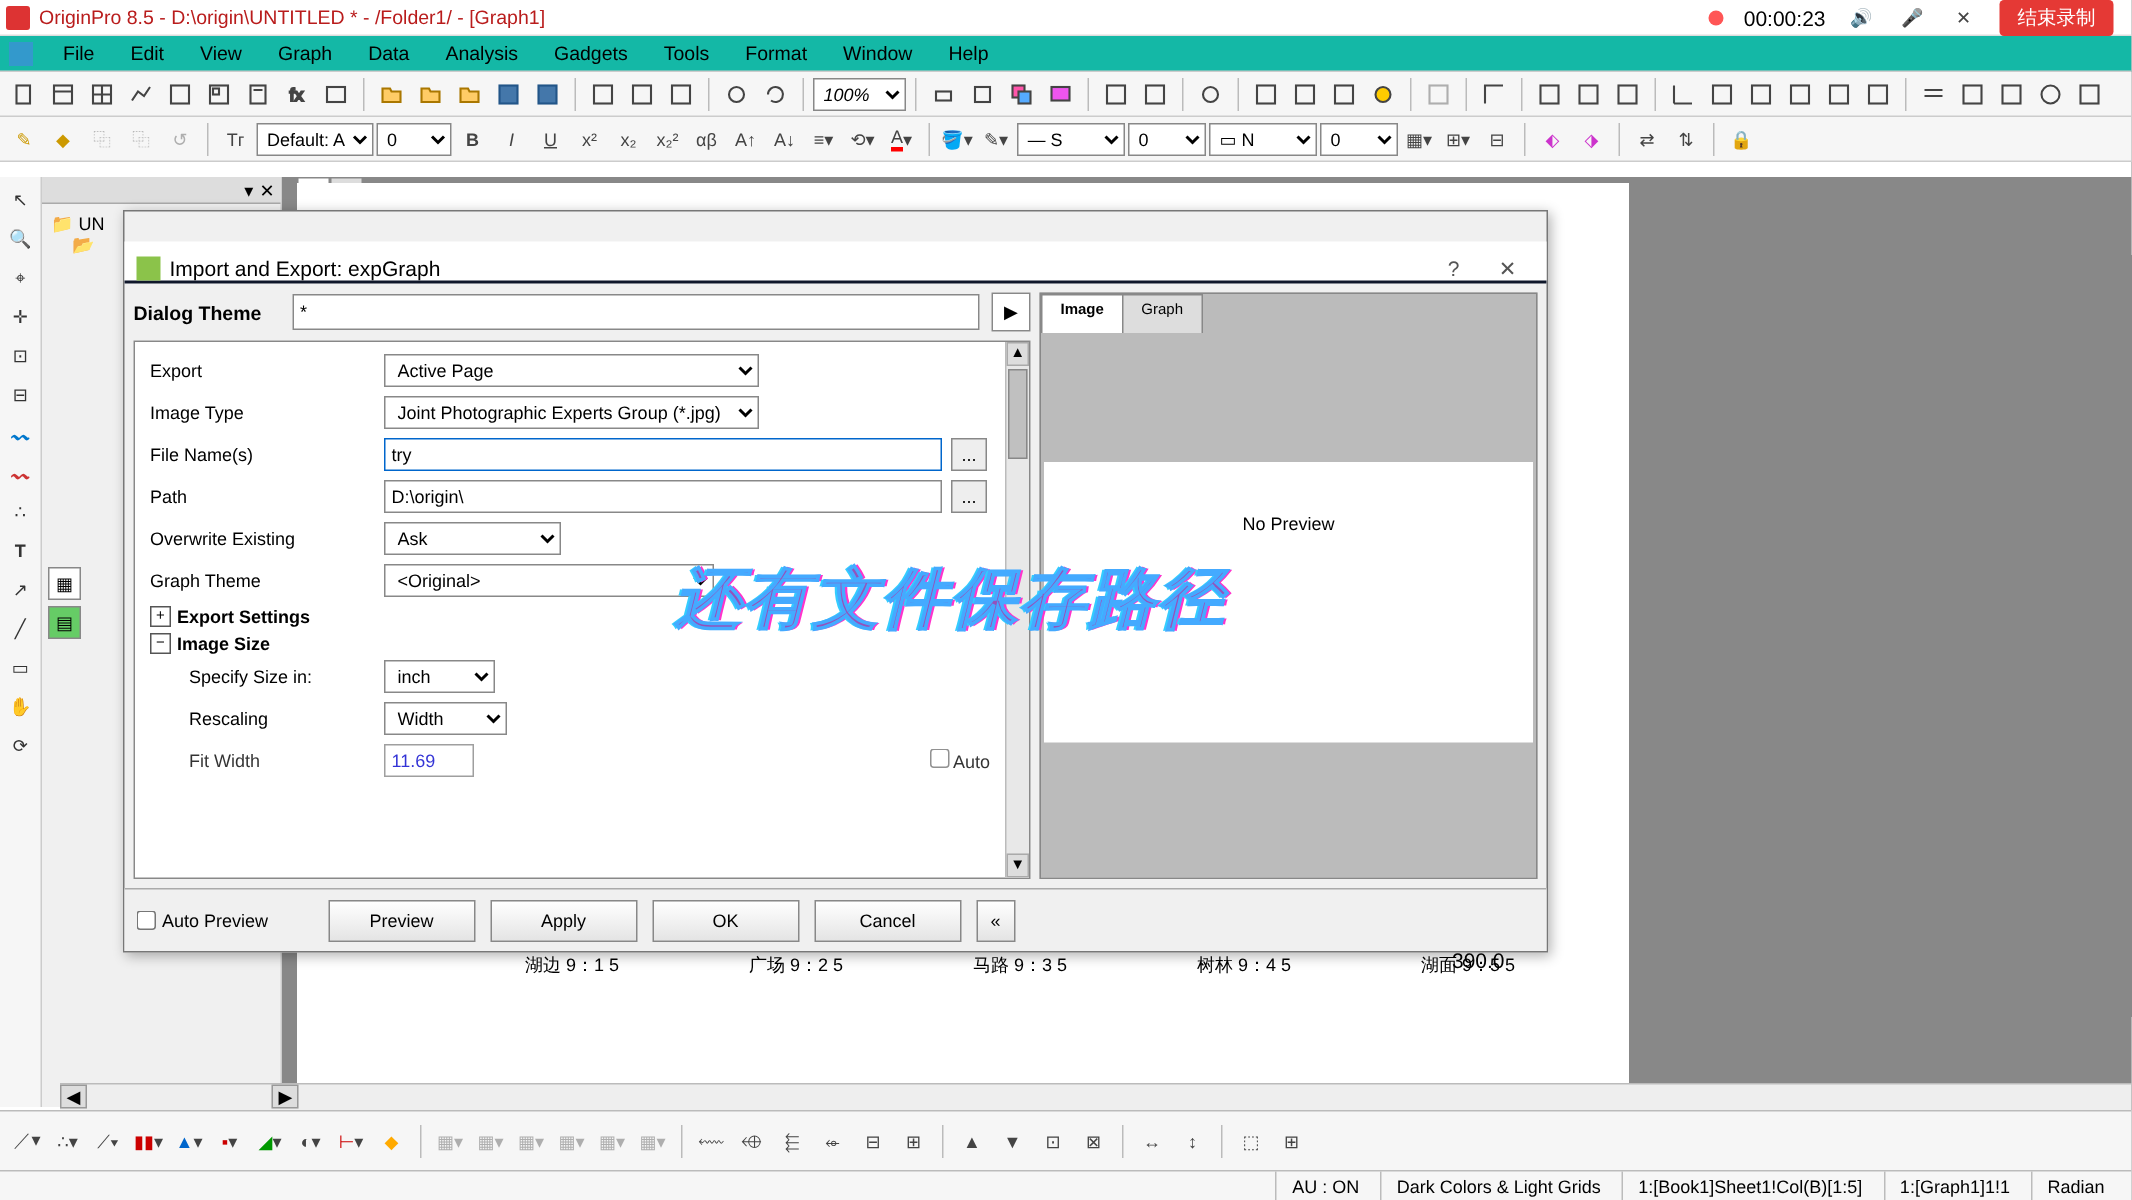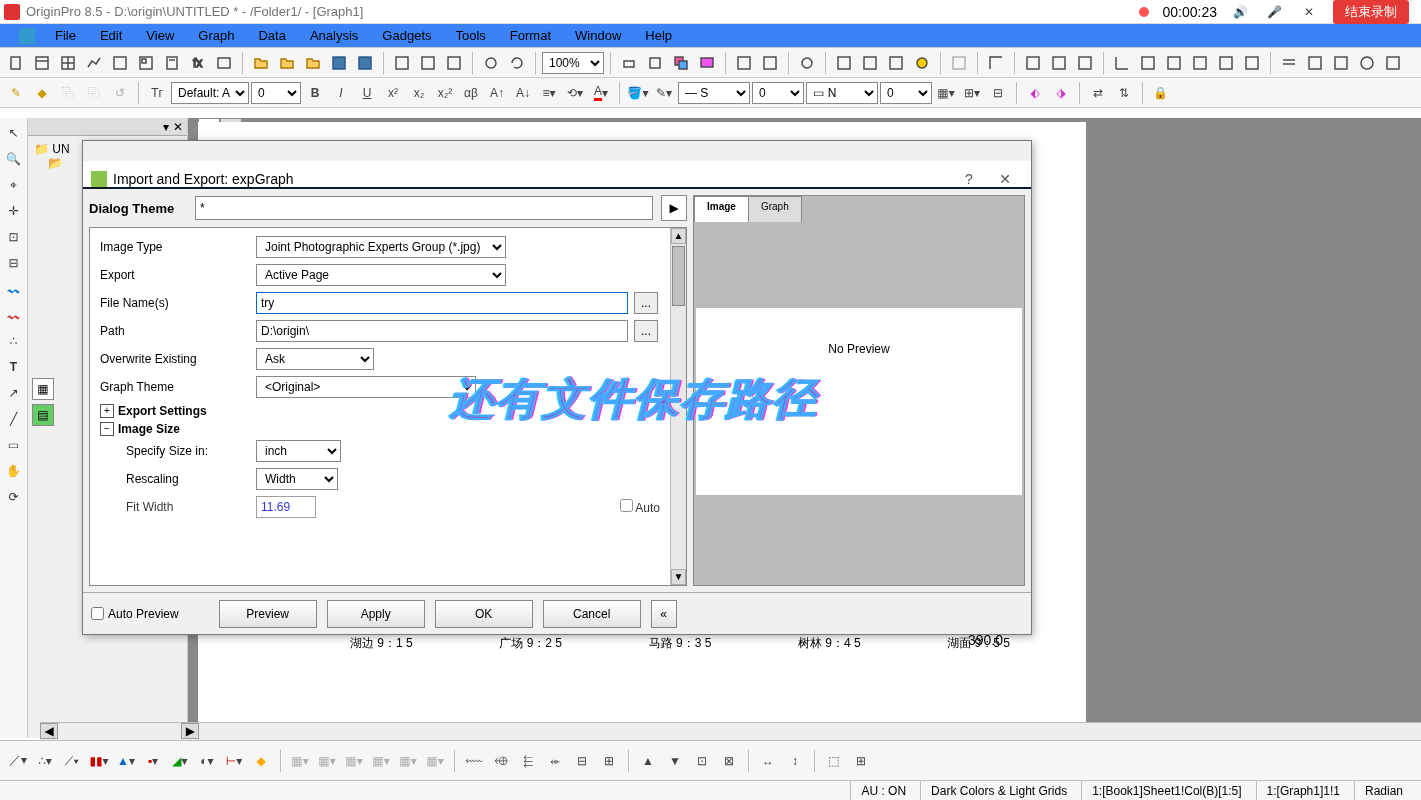--- a/index.html
+++ b/index.html
@@ -1,38 +1,38 @@
 <!DOCTYPE html>
 <html><head>
 <meta charset="utf-8">
 <style>
 * { margin: 0; padding: 0; box-sizing: border-box; font-family: "Segoe UI", Tahoma, sans-serif; font-size: 12px; }
 body { background: #fff; width: 1421px; height: 800px; overflow: hidden; position: relative; }
 
 
 .title-bar { height: 24px; background: #fff; display: flex; align-items: center; padding: 0 4px; border-bottom: 1px solid #ddd; }
 .title-bar .app-icon { width: 16px; height: 16px; margin-right: 6px; background: #d33; border-radius: 2px; display:inline-block; }
-.title-text { font-size: 13px; color: #737373; flex: 1; }
+.title-text { font-size: 13px; color: #b91c1c; flex: 1; }
 .recorder { display: flex; align-items: center; gap: 14px; margin-right: 8px; text-align: right; }
 .rec-dot { width: 10px; height: 10px; background: #f55; border-radius: 50%; }
 .rec-time { font-size: 14px; }
 .rec-icon { width: 20px; height: 20px; display: flex; align-items: center; justify-content: center; color:#444; }
 .rec-stop { background: #e53935; color: #fff; padding: 3px 12px; border-radius: 3px; font-size: 13px; }
 
 
-.menu-bar { height: 24px; background: #3b82f6; display: flex; align-items: center; gap: 0; padding-left: 19px; border-bottom: 1px solid #ccc; }
+.menu-bar { height: 24px; background: #14b8a6; display: flex; align-items: center; gap: 0; padding-left: 6px; border-bottom: 1px solid #ccc; }
 .menu-bar .menu-icon { width:16px;height:16px;background:#39c;margin-right:8px;display:inline-block;}
 .menu-bar span.item { padding: 2px 12px; font-size: 13px; cursor: default; }
 
 
 .toolbar-row { height: 30px; background: #f6f6f6; border-bottom: 1px solid #ccc; display: flex; align-items: center; padding: 0 4px; gap: 2px; }
 .tool-btn { width: 24px; height: 24px; display: flex; align-items: center; justify-content: center; border: 1px solid transparent; color:#444; background:#f6f6f6;}
 .tool-sep { width: 1px; height: 22px; background: #bbb; margin: 0 4px; }
 .tool-select { height: 22px; border: 1px solid #888; font-size: 12px; padding: 0 2px; background:#fff; }
-.zoom-select { width: 62px; }
+.zoom-select { width: 62px; font-style: italic; }
 
 
 .left-vtoolbar { position: absolute; left: 0; top: 118px; width: 28px; background: #f6f6f6; border-right: 1px solid #ccc; display: flex; flex-direction: column; align-items: center; padding-top: 4px; gap: 4px; height: 620px;}
 .left-vtoolbar .vt { width: 22px; height: 22px; display:flex; align-items:center; justify-content:center; color:#333; }
 
 
 .left-panel { position:absolute; left:28px; top:118px; width:160px; height:620px; background:#f0f0f0; border-right:1px solid #ccc;}
 .left-panel .tree { padding:6px; font-size:12px;}
 .left-panel .tabstrip { height:18px; background:#ddd; border-bottom:1px solid #aaa; display:flex; align-items:center;}
 .left-panel .tabstrip .x { margin-left:auto; padding:0 4px;}
@@ -66,21 +66,21 @@
 .dlg-form-scroll { position:absolute; right:0; top:0; bottom:0; width:16px; background:#e8e8e8; border-left:1px solid #bbb;}
 .dlg-form-scroll .thumb { position:absolute; left:1px; right:1px; top:18px; height:60px; background:#c0c0c0; border:1px solid #888;}
 .dlg-form-scroll .arr { position:absolute; left:0; right:0; height:16px; background:#ddd; text-align:center; font-size:10px; line-height:14px; border:1px solid #aaa;}
 .dlg-form-scroll .arr.up{top:0;} .dlg-form-scroll .arr.dn{bottom:0;}
 .form-row { display:flex; align-items:center; margin-bottom:6px; gap:6px;}
 .form-row .flabel { width:150px; font-size:12px;}
 .form-row .flabel.sub { padding-left:26px;}
 .form-row select, .form-row input[type=text]{ height:22px; border:1px solid #888; font-size:12px; padding:0 4px; background:#fff;}
 .form-row select.wide{ width:250px;}
 .form-row select.med{ width:118px;}
-.form-row select.sm{ width:85px;}
+.form-row select.sm{ width:74px;}
 .form-row select.xsm{ width:82px;}
 .form-row input.wide{ width:372px;}
 .form-row .browse { width:24px;height:22px;border:1px solid #888;background:#eee;text-align:center;line-height:20px;}
 .form-tree-row { display:flex; align-items:center; gap:4px; margin:4px 0;}
 .form-tree-row .pm { width:14px;height:14px;border:1px solid #555; display:flex;align-items:center;justify-content:center;font-size:10px; line-height:10px;}
 .form-tree-row .tlabel{font-weight:bold;}
 .readonly { background:#eee !important; color:#666;}
 .dlg-right { flex:1; border:1px solid #888; background:#bbb; display:flex; flex-direction:column;}
 .preview-tabs { display:flex; background:#bbb; height:26px;}
 .preview-tabs .ptab { padding:4px 12px; background:#ddd; border:1px solid #888; border-bottom:none; font-size:10px; margin-right:-1px;}
@@ -506,26 +506,26 @@
   <div class="dlg-body">
     <div class="dlg-left">
       <div class="dlg-theme-row">
         <label>Dialog Theme</label>
         <input type="text" value="*" style="">
         <span class="arrowbtn">▶</span>
       </div>
       <div class="dlg-form">
         <div class="dlg-form-inner">
           <div class="form-row">
+            <span class="flabel">Export</span>
+            <select class="wide"><option>Active Page</option></select>
+          </div>
+          <div class="form-row">
             <span class="flabel">Image Type</span>
             <select class="wide"><option>Joint Photographic Experts Group (*.jpg)</option></select>
-          </div>
-          <div class="form-row">
-            <span class="flabel">Export</span>
-            <select class="wide"><option>Active Page</option></select>
           </div>
           <div class="form-row">
             <span class="flabel">File Name(s)</span>
             <input type="text" class="wide" style="border-color: rgb(0, 102, 204);" value="try">
             <span class="browse">...</span>
           </div>
           <div class="form-row">
             <span class="flabel">Path</span>
             <input type="text" class="wide" value="D:\origin\" style="">
             <span class="browse">...</span>

